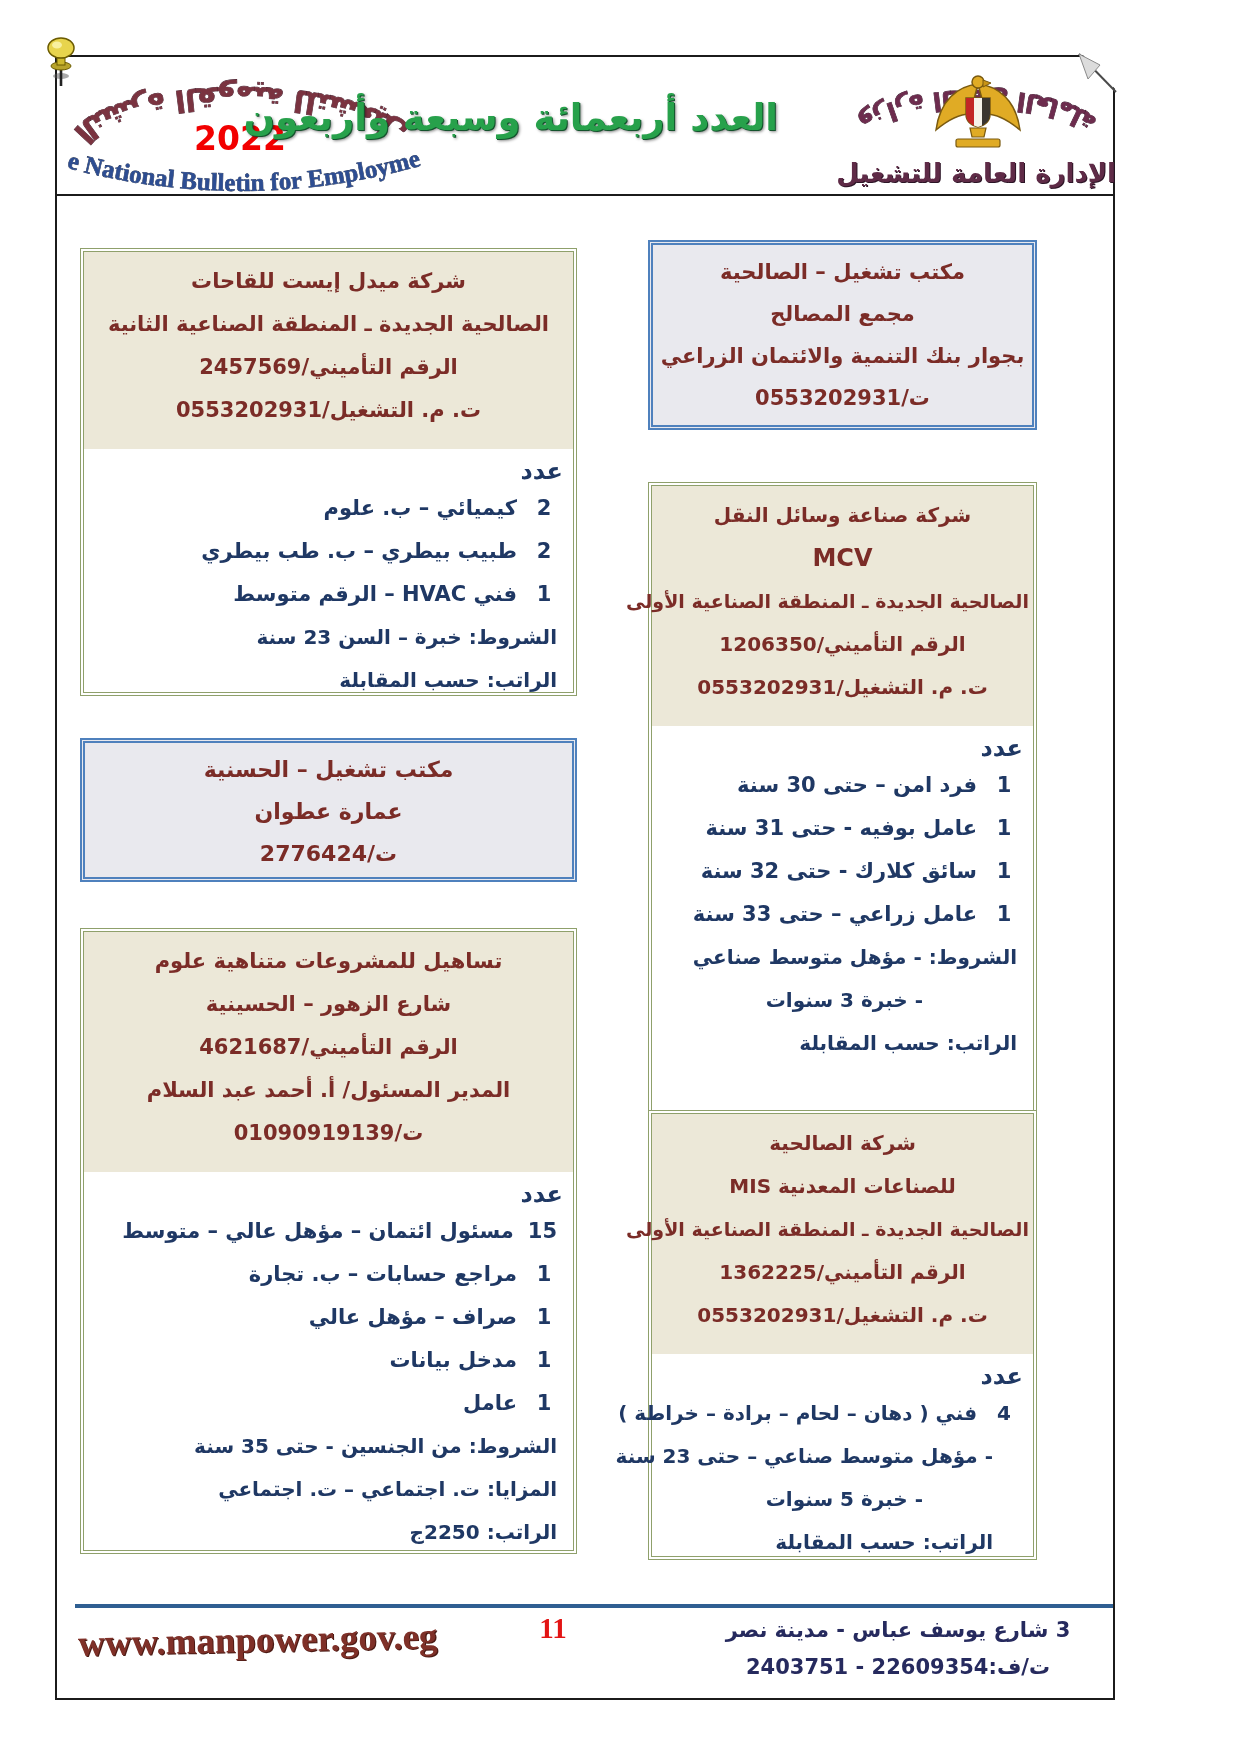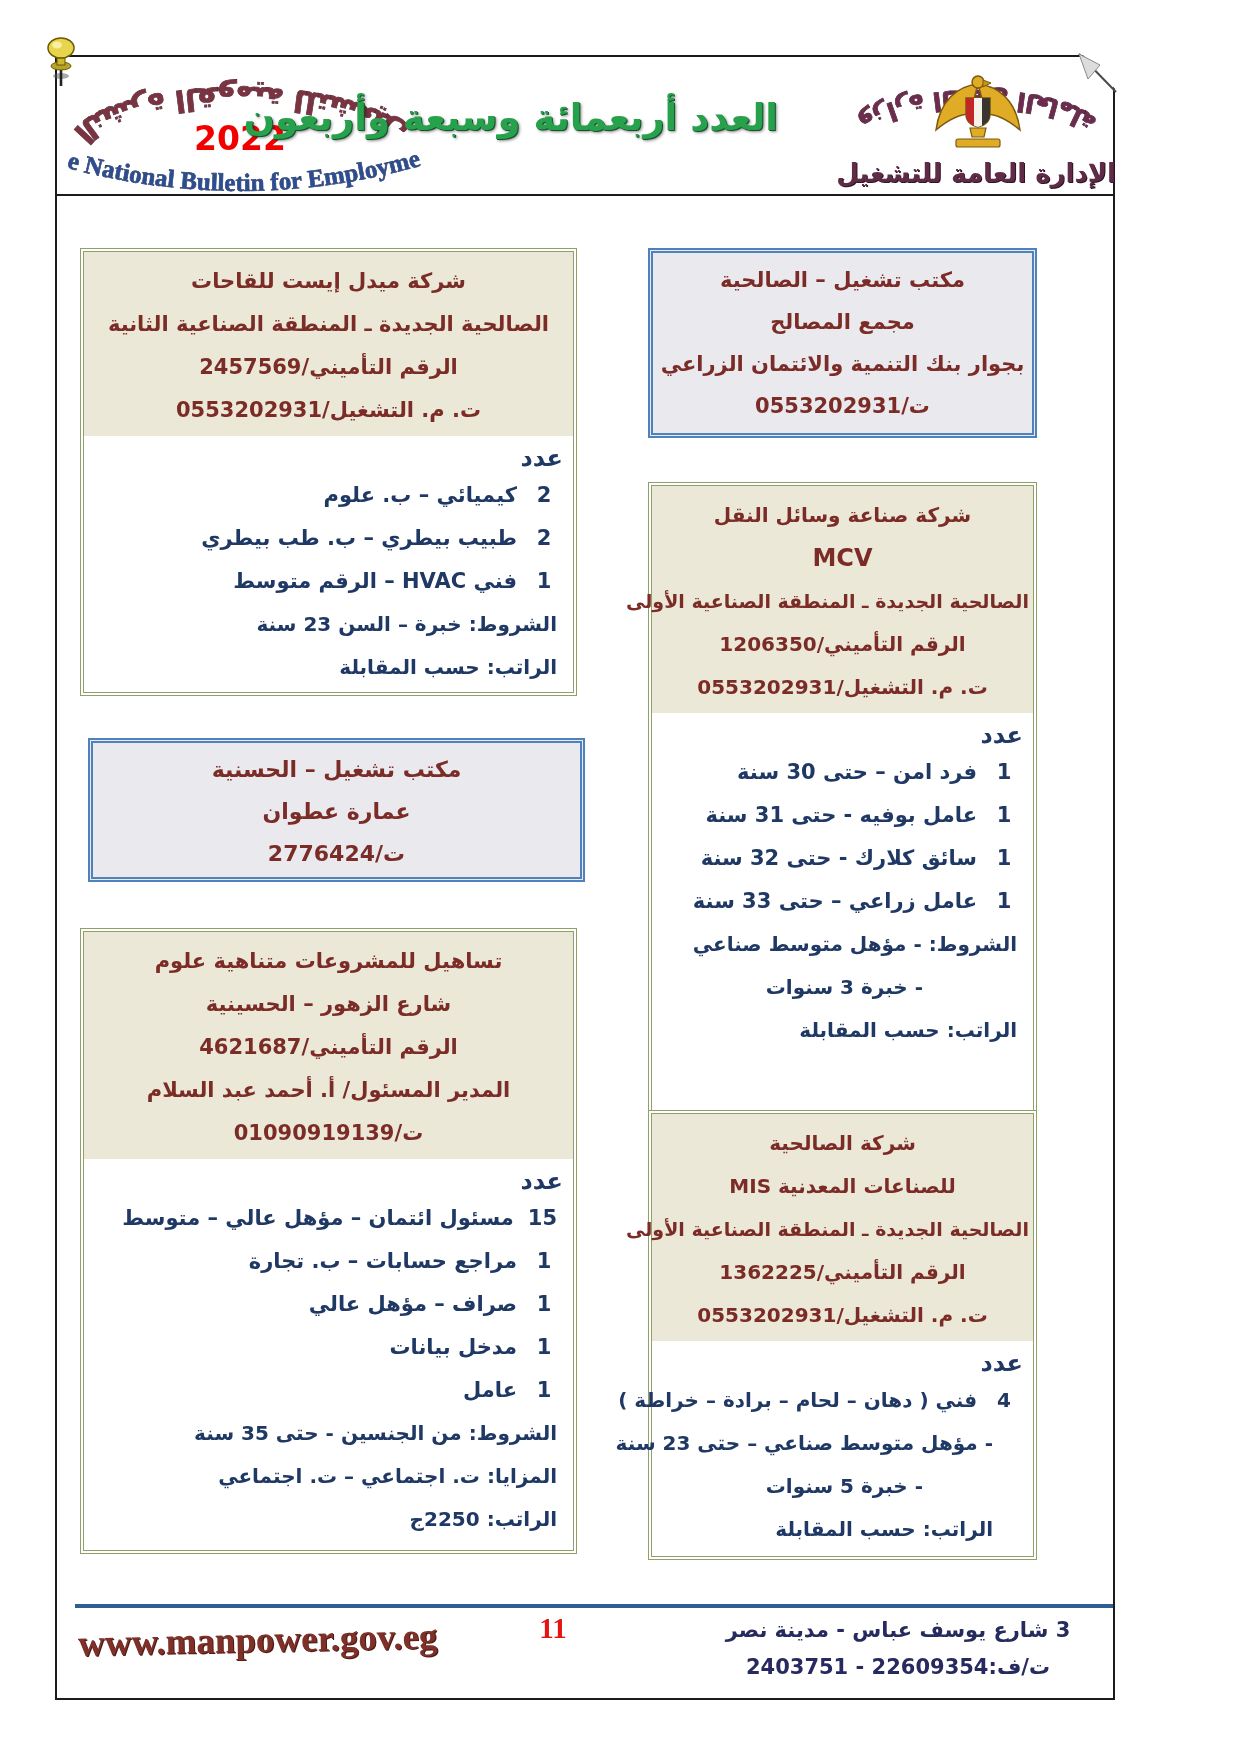--- a/index.html
+++ b/index.html
@@ -16,21 +16,21 @@
   .issue-title{position:absolute;left:388px;top:96px;width:390px;text-align:center;
       font-size:37px;color:#27a14b;direction:rtl;white-space:nowrap;
       text-shadow:1px 1px 0 #14532d,2px 2px 3px rgba(0,0,0,.45);}
   .dept-title{position:absolute;left:840px;top:158px;width:276px;text-align:center;
       font-size:26px;color:#5f2b47;direction:rtl;white-space:nowrap;
       text-shadow:1px 1px 0 #2c1526;}
   
   .box{position:absolute;box-sizing:border-box;background:#ffffff;}
   .box.green{border:4px double #8fa06b;}
   .box.blue{border:5px double #4f81bd;background:#e9e9ee;padding-top:6px;}
-  .bhead{background:#ece8d8;padding:8px 4px 4px;}
+  .bhead{background:#ece8d8;padding:8px 4px 17px;}
   .hline{line-height:43px;font-size:20px;color:#7b2c27;text-align:center;direction:rtl;white-space:nowrap;}
   .bbody{padding-top:2px;}
   .count-label{text-align:right;direction:rtl;padding:4px 10px 0 0;font-size:24px;color:#1f3864;line-height:32px;}
   .job-row{display:flex;direction:rtl;gap:14px;line-height:43px;font-size:21px;color:#1f3864;padding-right:16px;white-space:nowrap;}
   .jnum{min-width:26px;text-align:center;}
   .note{line-height:43px;font-size:20px;color:#1f3864;direction:rtl;text-align:right;padding-right:16px;white-space:nowrap;}
   .note.ind1{padding-right:40px;}
   .note.ind2{padding-right:110px;}
   .oline{line-height:42px;font-size:22px;color:#7b2c27;text-align:center;direction:rtl;white-space:nowrap;}
   
@@ -127,21 +127,21 @@
     </div>
     <div class="job-row">
       <span class="jnum">1</span>
       <span class="jtitle">فني HVAC – الرقم متوسط</span>
     </div>
     <div class="note">الشروط: خبرة – السن 23 سنة</div>
     <div class="note">الراتب: حسب المقابلة</div>
   </div>
 </section>
 
-<section class="box blue" style="left:88px;top:738px;width:497px;height:144px;">
+<section class="box blue" style="left:80px;top:738px;width:497px;height:144px;">
   <div class="oline">مكتب تشغيل – الحسنية</div>
   <div class="oline">عمارة عطوان</div>
   <div class="oline">ت/2776424</div>
 </section>
 
 <section class="box green" style="left:80px;top:928px;width:497px;height:626px;">
   <div class="bhead">
     <div class="hline" style="font-size:21px;">تساهيل للمشروعات متناهية علوم</div>
     <div class="hline" style="font-size:21px;">شارع الزهور – الحسينية</div>
     <div class="hline" style="font-size:21px;">الرقم التأميني/4621687</div>
@@ -169,21 +169,21 @@
     <div class="job-row">
       <span class="jnum">1</span>
       <span class="jtitle">عامل</span>
     </div>
     <div class="note">الشروط: من الجنسين - حتى 35 سنة</div>
     <div class="note">المزايا: ت. اجتماعي – ت. اجتماعي</div>
     <div class="note">الراتب: 2250ج</div>
   </div>
 </section>
 
-<section class="box blue" style="left:648px;top:248px;width:389px;height:190px;">
+<section class="box blue" style="left:648px;top:240px;width:389px;height:190px;">
   <div class="oline" style="font-size:21px;">مكتب تشغيل – الصالحية</div>
   <div class="oline" style="font-size:21px;">مجمع المصالح</div>
   <div class="oline" style="font-size:21px;">بجوار بنك التنمية والائتمان الزراعي</div>
   <div class="oline" style="font-size:21px;">ت/0553202931</div>
 </section>
 
 <section class="box green" style="left:648px;top:482px;width:389px;height:750px;">
   <div class="bhead">
     <div class="hline">شركة صناعة وسائل النقل</div>
     <div class="hline" style="font-size:24px;">MCV</div>

